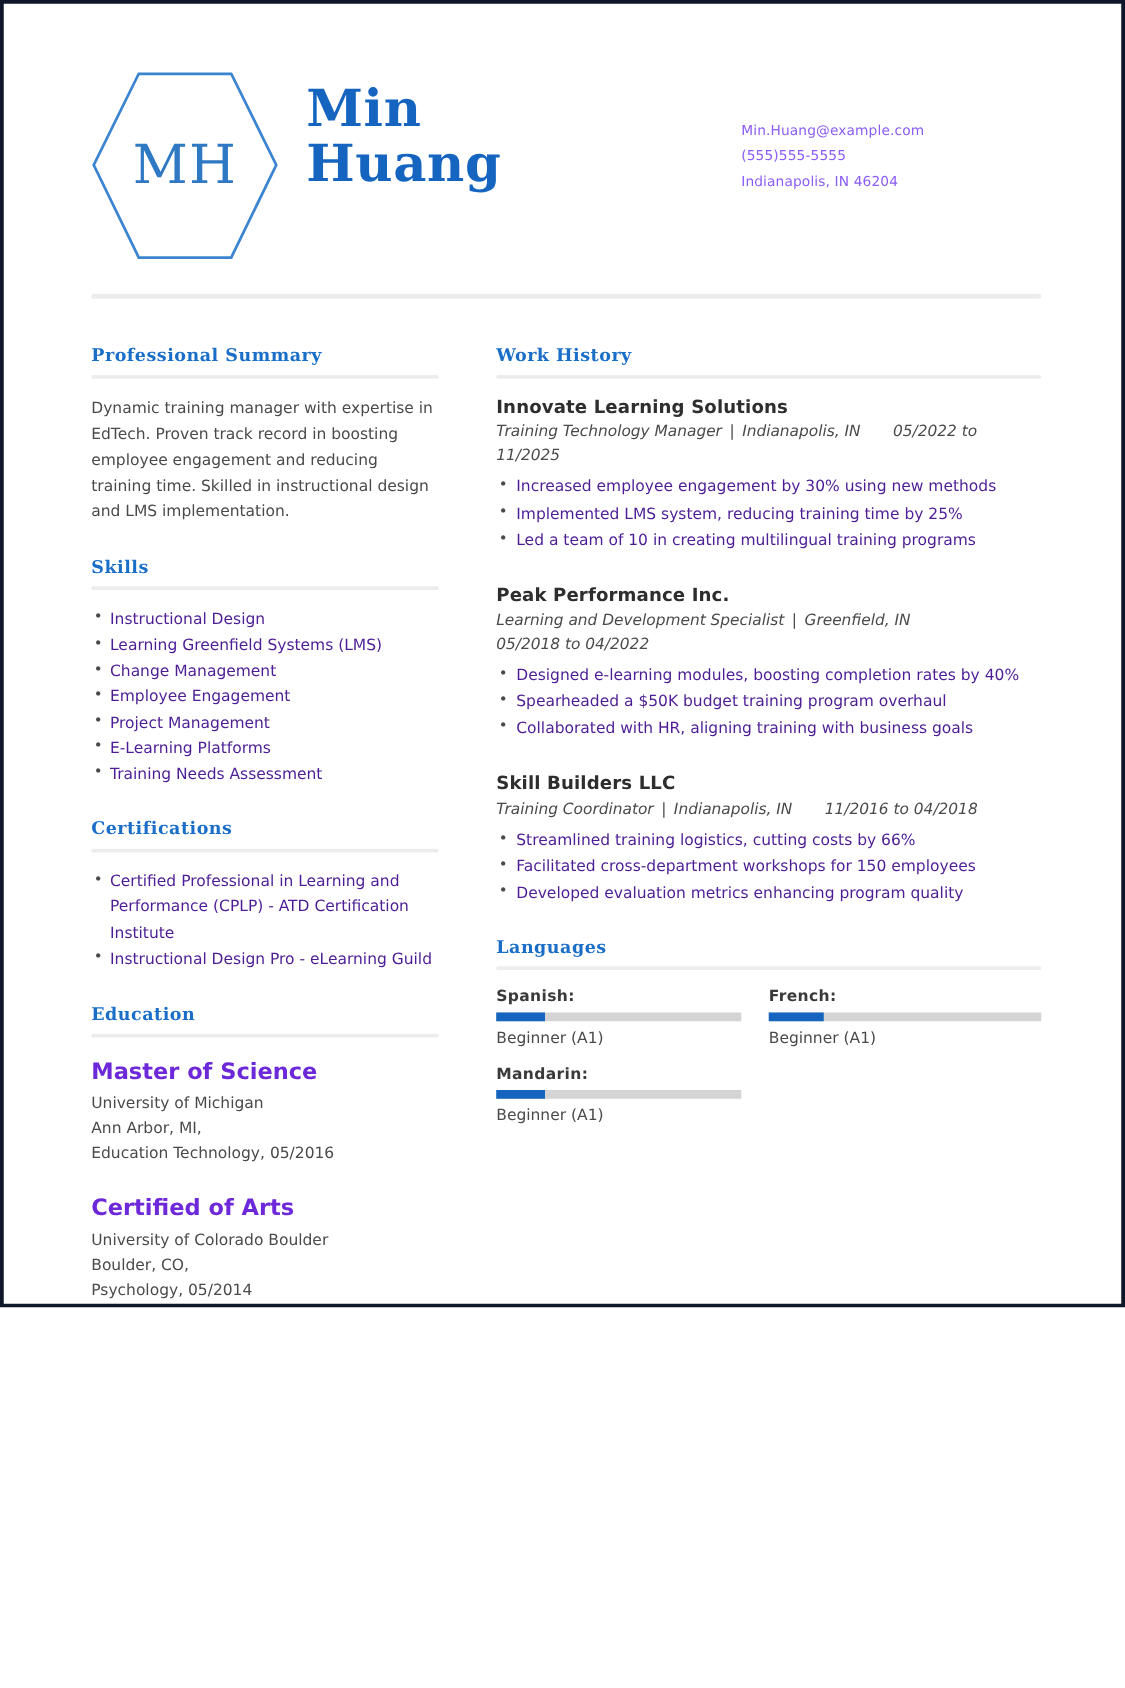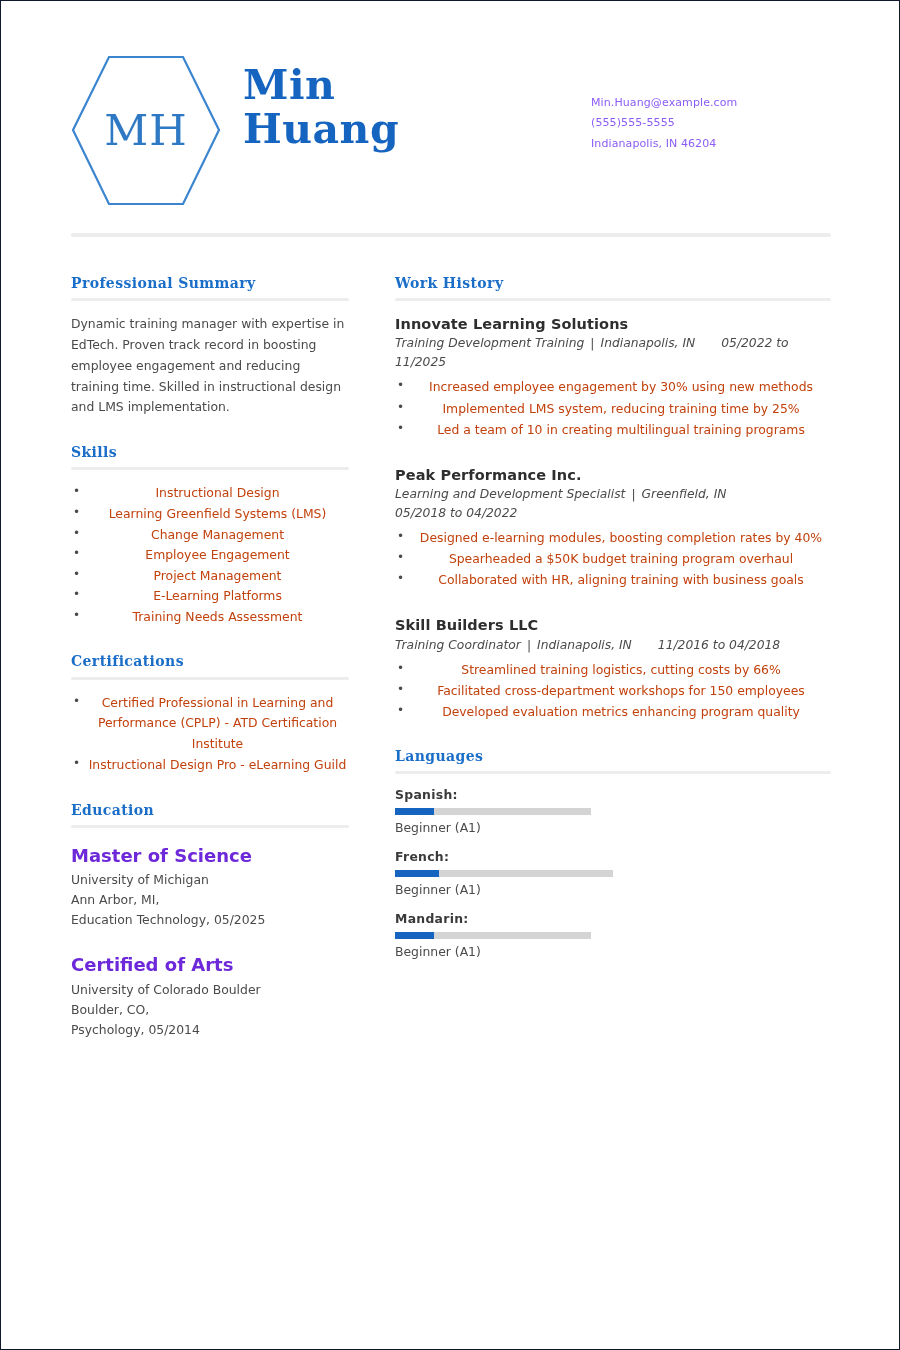--- a/index.html
+++ b/index.html
@@ -3,23 +3,23 @@
 <meta charset="utf-8">
 <style>
   html, body {
     margin: 0;
     padding: 0;
     background: #ffffff;
   }
   .page {
     position: relative;
     width: 900px;
-    height: 1350px;
+    height: 1046px;
     background: #ffffff;
-    border: 1px solid #0f172a;
+    border: 3px solid #0f172a;
     box-sizing: border-box;
     overflow: hidden;
     font-family: "DejaVu Sans", sans-serif;
     color: #3c3c3c;
     text-decoration: underline;
   }
   .content {
     position: absolute;
     left: 70px;
     top: 0;
@@ -128,23 +128,22 @@
   ul.bullets {
     margin: 0;
     padding: 0;
     list-style: none;
   }
   ul.bullets li {
     position: relative;
     padding-left: 15px;
     font-size: 12.4px;
     line-height: 1.66;
-    color: #c2410c;
+    color: #4c1d95;
     margin-bottom: 1px;
-    text-align: center;
   }
   ul.bullets li::before {
     content: "•";
     position: absolute;
     left: 2px;
     top: -1px;
     color: #4a4a4a;
     font-size: 12px;
   }
   ul.bullets.tight li { margin-bottom: 0; }
@@ -184,21 +183,20 @@
   .job ul.bullets li {
     font-size: 12.4px;
     line-height: 1.62;
     padding-left: 16px;
   }
 
   
   .lang-grid {
     display: flex;
     flex-wrap: wrap;
-    flex-direction: column;
   }
   .lang-item {
     width: 50%;
     box-sizing: border-box;
     margin-bottom: 14px;
   }
   .lang-item:nth-child(odd) { padding-right: 22px; }
   .lang-name {
     font-size: 12.4px;
     font-weight: bold;
@@ -288,21 +286,21 @@
         </div>
 
         <div class="section">
           <div class="section-title">Education</div>
           <div class="section-rule"></div>
 
           <div class="edu-entry">
             <div class="edu-degree">Master of Science</div>
             <div class="edu-line">University of Michigan</div>
             <div class="edu-line">Ann Arbor, MI,</div>
-            <div class="edu-line">Education Technology, 05/2025</div>
+            <div class="edu-line">Education Technology, 05/2016</div>
           </div>
 
           <div class="edu-entry">
             <div class="edu-degree">Certified of Arts</div>
             <div class="edu-line">University of Colorado Boulder</div>
             <div class="edu-line">Boulder, CO,</div>
             <div class="edu-line">Psychology, 05/2014</div>
           </div>
         </div>
 
@@ -311,21 +309,21 @@
       <div class="col-gap"></div>
 
       <div class="col-right">
 
         <div class="section">
           <div class="section-title">Work History</div>
           <div class="section-rule"></div>
 
           <div class="job">
             <div class="job-company">Innovate Learning Solutions</div>
-            <div class="job-meta"><span>Training Development Training</span><span class="sep">|</span><span>Indianapolis, IN</span><span class="dates">05/2022 to 11/2025</span></div>
+            <div class="job-meta"><span>Training Technology Manager</span><span class="sep">|</span><span>Indianapolis, IN</span><span class="dates">05/2022 to 11/2025</span></div>
             <ul class="bullets">
               <li>Increased employee engagement by 30% using new methods</li>
               <li>Implemented LMS system, reducing training time by 25%</li>
               <li>Led a team of 10 in creating multilingual training programs</li>
             </ul>
           </div>
 
           <div class="job">
             <div class="job-company">Peak Performance Inc.</div>
             <div class="job-meta"><span>Learning and Development Specialist</span><span class="sep">|</span><span>Greenfield, IN</span><br><span>05/2018 to 04/2022</span></div>

